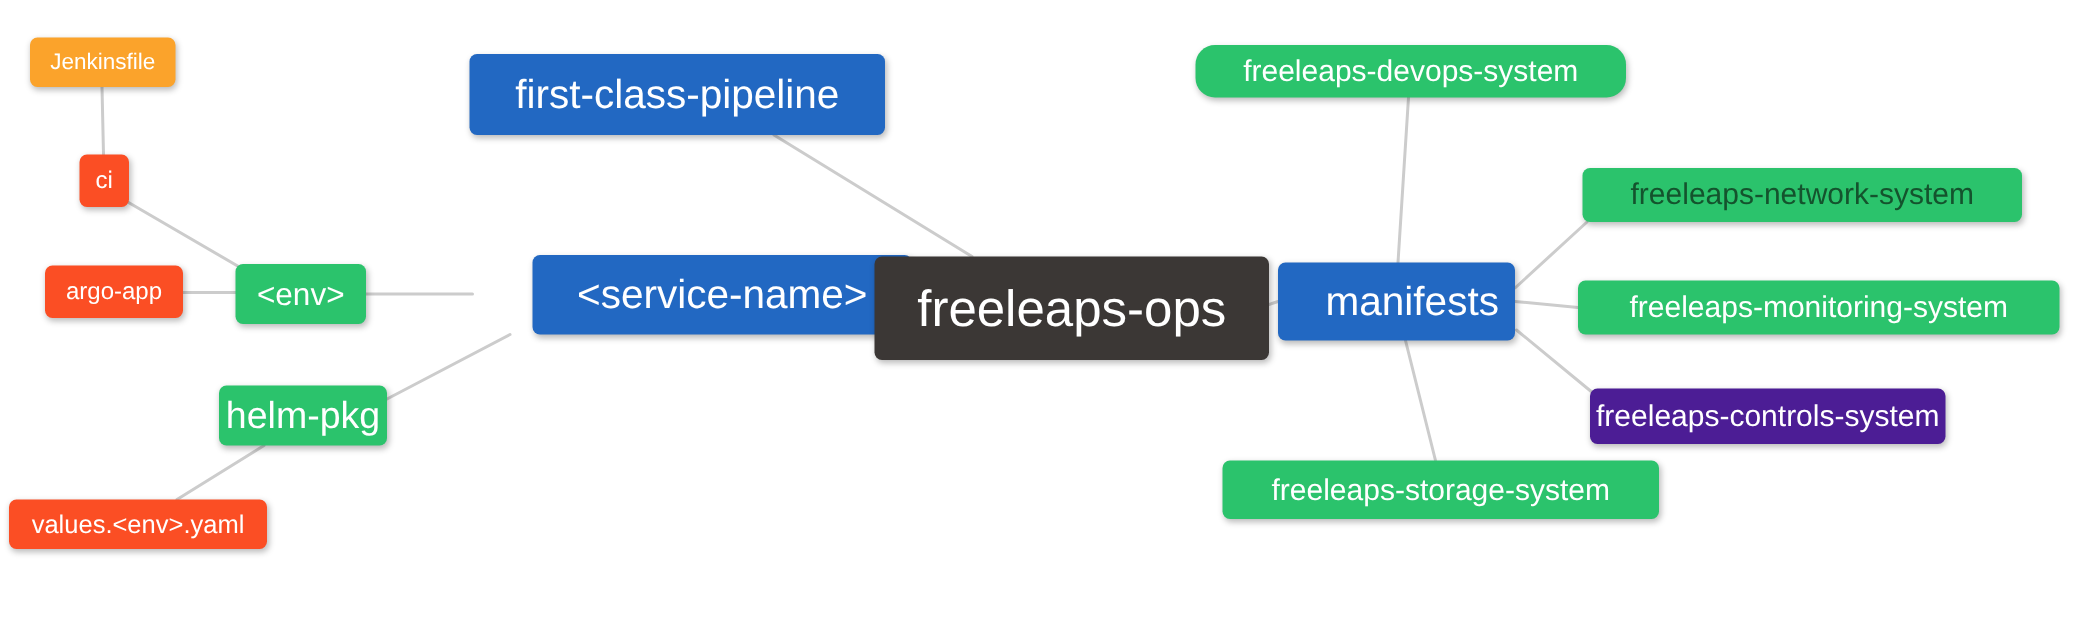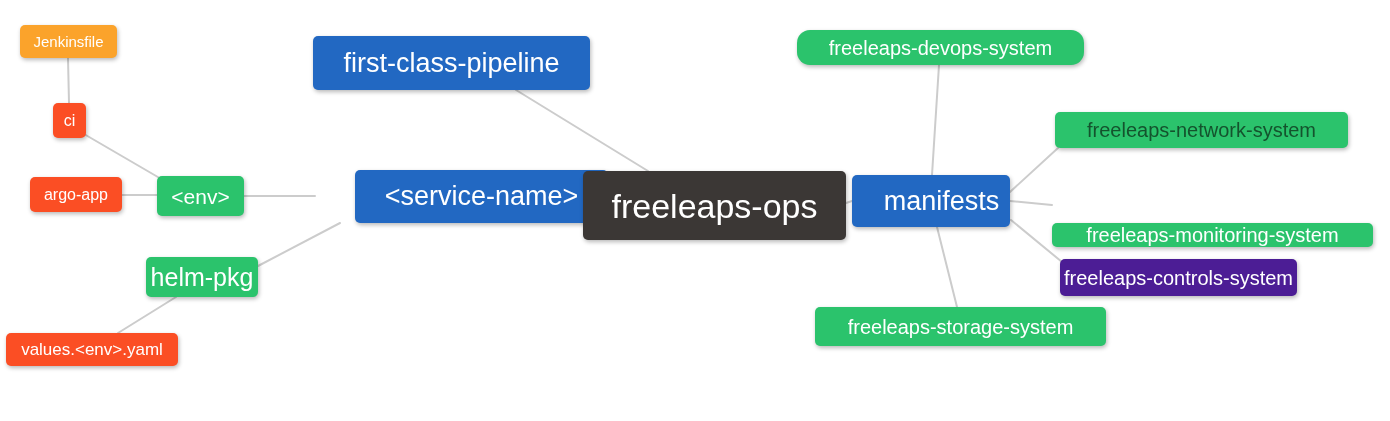--- a/index.html
+++ b/index.html
@@ -64,17 +64,17 @@
       <div class="node" style="left: 30px; top: 177px; width: 92px; height: 35px; font-size: 16px; background: rgb(251, 78, 36); color: rgb(255, 255, 255);">argo-app</div>
       <div class="node" style="left: 157px; top: 176px; width: 87px; height: 40px; font-size: 21px; background: rgb(43, 195, 108); color: rgb(255, 255, 255);">&lt;env&gt;</div>
       <div class="node" style="left: 146px; top: 257px; width: 112px; height: 40px; font-size: 25px; background: rgb(43, 195, 108); color: rgb(255, 255, 255);">helm-pkg</div>
       <div class="node" style="left: 6px; top: 333px; width: 172px; height: 33px; font-size: 17px; background: rgb(251, 78, 36); color: rgb(255, 255, 255);">values.&lt;env&gt;.yaml</div>
       <div class="node" style="left: 313px; top: 36px; width: 277px; height: 54px; font-size: 27px; background: rgb(34, 104, 194); color: rgb(255, 255, 255);">first-class-pipeline</div>
       <div class="node" style="left: 315px; top: 170px; width: 253px; height: 53px; font-size: 27px; background: rgb(34, 104, 194); color: rgb(255, 255, 255); margin-left: 40px;">&lt;service-name&gt;</div>
       <div class="node" style="left: 583px; top: 171px; width: 263px; height: 69px; font-size: 34px; background: rgb(59, 55, 53); color: rgb(255, 255, 255);">freeleaps-ops</div>
       <div class="node" style="left: 852px; top: 175px; width: 158px; height: 52px; font-size: 27px; background: rgb(34, 104, 194); color: rgb(255, 255, 255); padding-left: 21px;">manifests</div>
       <div class="node" style="left: 797px; top: 30px; width: 287px; height: 35px; font-size: 20px; background: rgb(43, 195, 108); color: rgb(255, 255, 255); border-radius: 13px;">freeleaps-devops-system</div>
       <div class="node" style="left: 1055px; top: 112px; width: 293px; height: 36px; font-size: 20px; background: rgb(43, 195, 108); color: #14532d;">freeleaps-network-system</div>
-      <div class="node" style="left: 1052px; top: 187px; width: 321px; height: 24px; font-size: 20px; background: rgb(43, 195, 108); color: rgb(255, 255, 255); margin-top: 36px;">freeleaps-monitoring-system</div>
+      <div class="node" style="left: 1052px; top: 187px; width: 321px; height: 36px; font-size: 20px; background: rgb(43, 195, 108); color: rgb(255, 255, 255);">freeleaps-monitoring-system</div>
       <div class="node" style="left: 1060px; top: 259px; width: 237px; height: 37px; font-size: 20px; background: #4c1d95; color: rgb(255, 255, 255);">freeleaps-controls-system</div>
       <div class="node" style="left: 815px; top: 307px; width: 291px; height: 39px; font-size: 20px; background: rgb(43, 195, 108); color: rgb(255, 255, 255);">freeleaps-storage-system</div>
     </div>
 </div>
 
 </body></html>

